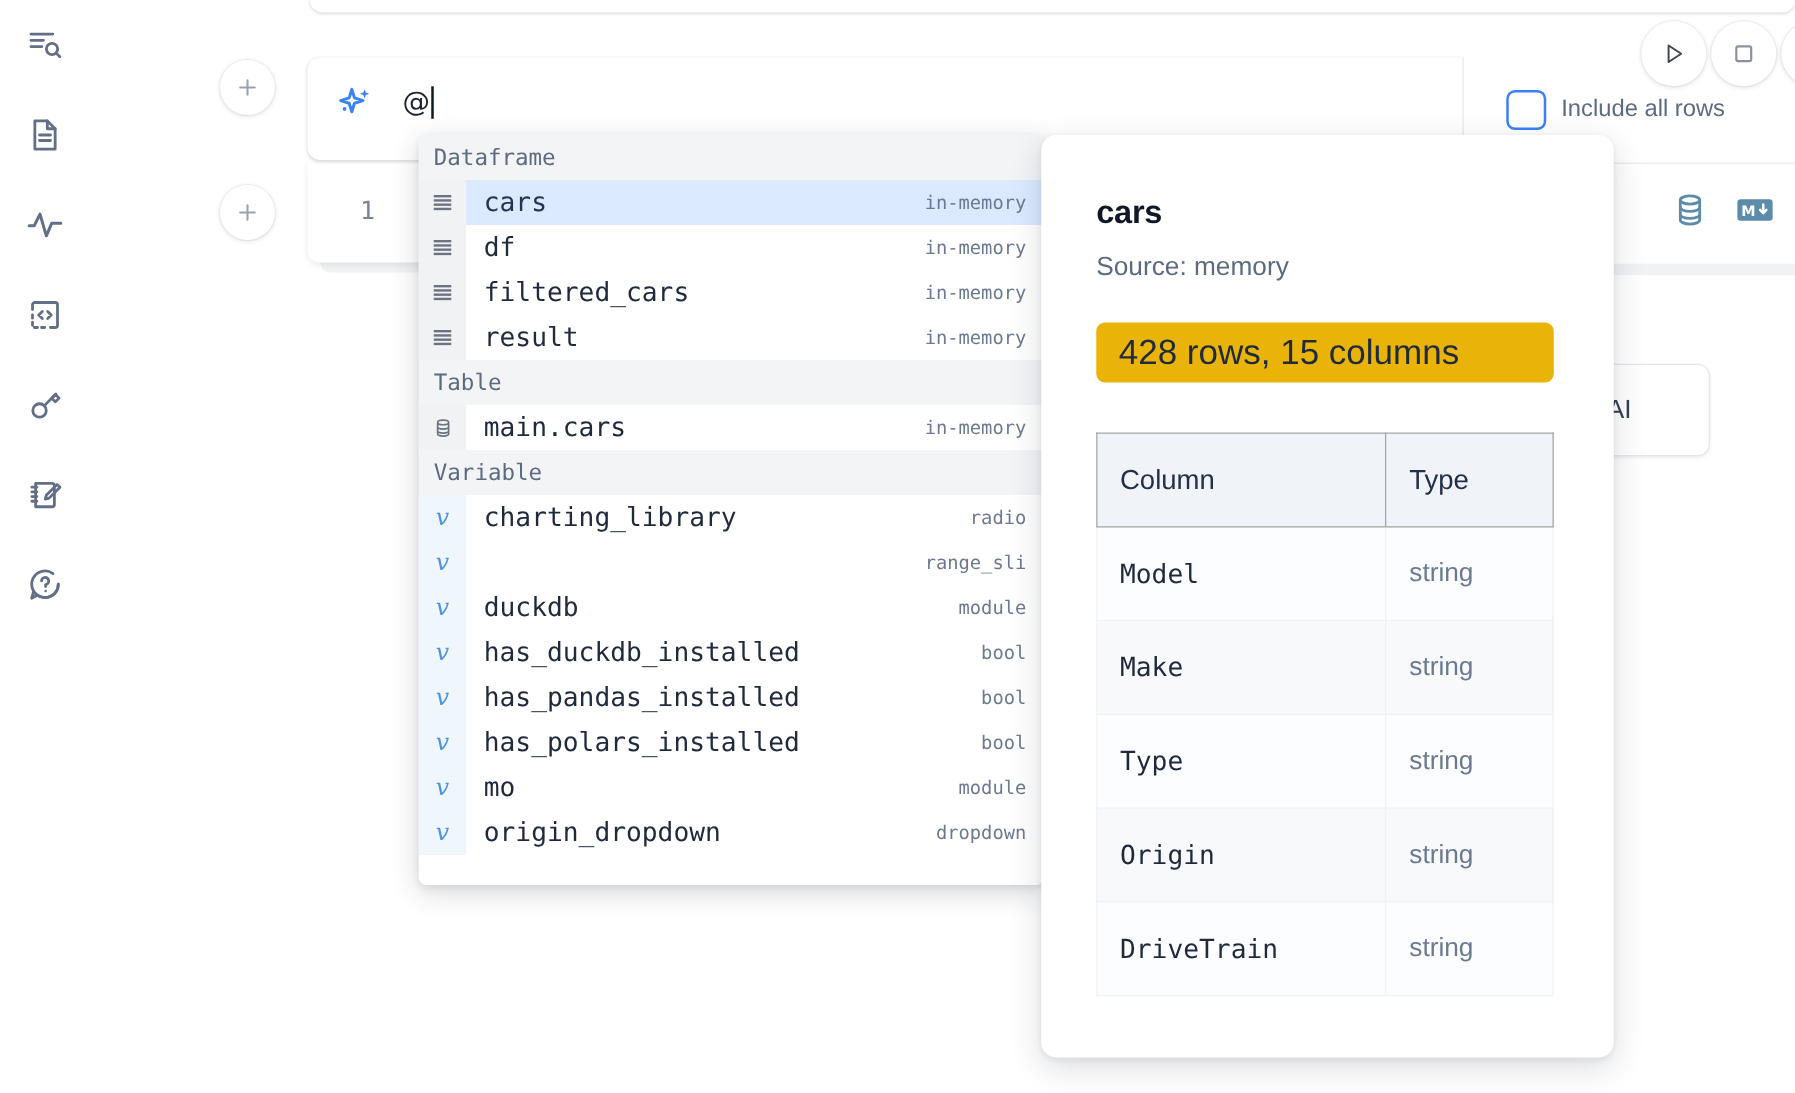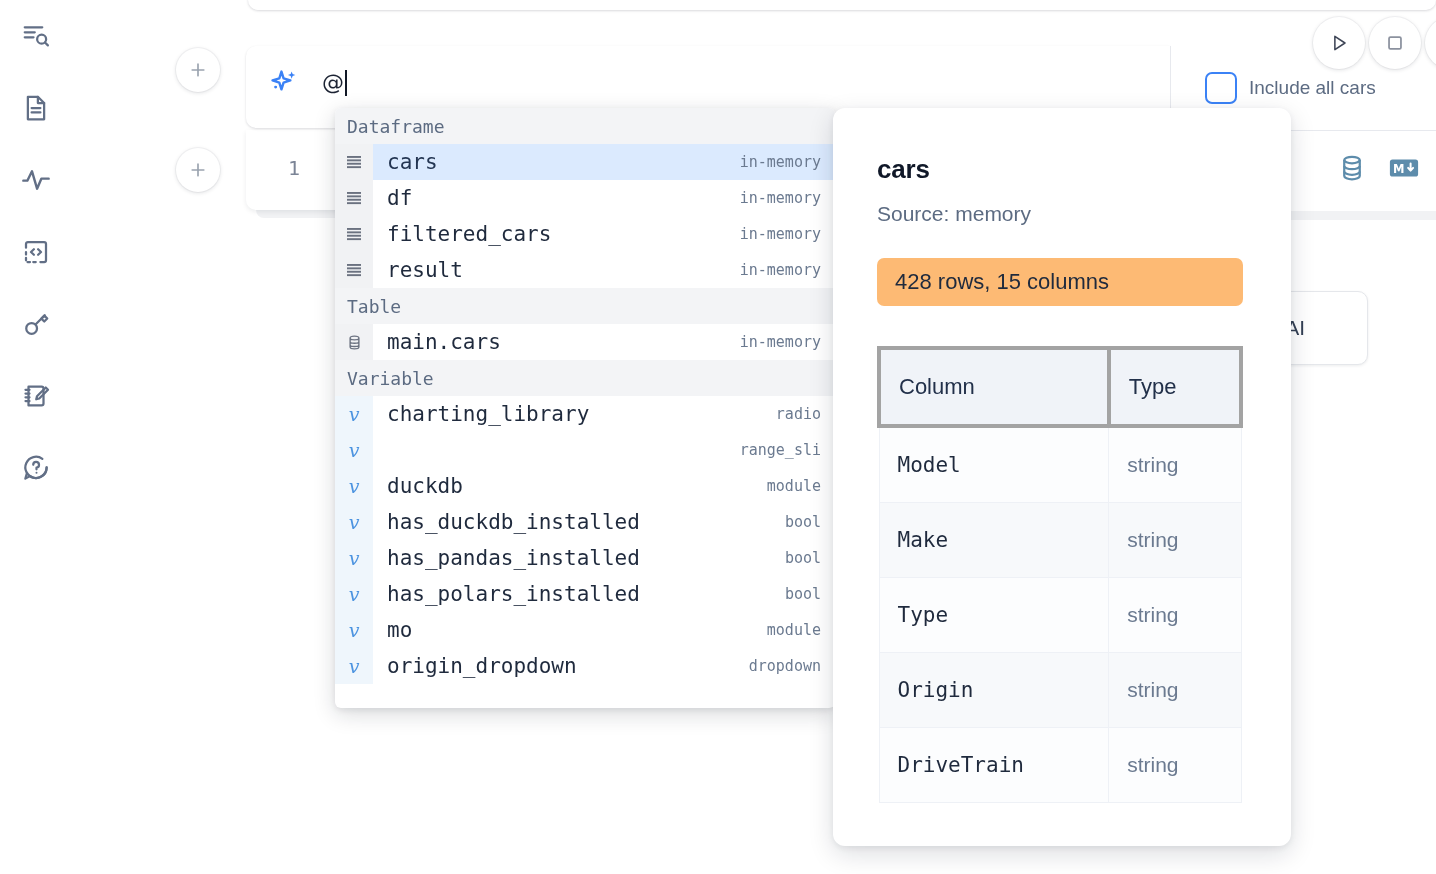--- a/index.html
+++ b/index.html
@@ -294,44 +294,44 @@
   #preview-source {
     position: absolute;
     left: 44px; top: 94px;
     font-size: 21px;
     color: #5c6b82;
   }
   #preview-shape {
     position: absolute;
     left: 44px; top: 150px;
     width: 366px; height: 48px;
-    background: #fdba74;
+    background: #eab308;
     border-radius: 7px;
     display: flex; align-items: center;
     padding-left: 18px;
     box-sizing: border-box;
-    font-size: 22px;
+    font-size: 28px;
     color: #1f2a3d;
   }
   #preview-table {
     position: absolute;
     left: 44px; top: 238px;
     width: 366px;
     border-collapse: collapse;
     border: 1px solid #e4e8ef;
   }
   #preview-table th {
     height: 72px;
     background: #f0f3f8;
     text-align: left;
     padding-left: 18px;
     font-size: 22px;
     font-weight: 400;
     color: #22304a;
-    border: 4px solid #a3a3a3;
+    border: 1px solid #a3a3a3;
   }
   #preview-table td {
     height: 72px;
     padding-left: 18px;
     border: 1px solid #eef1f6;
     background: #fcfdfe;
   }
   #preview-table td.col-name {
     font-family: "DejaVu Sans Mono", monospace;
     font-size: 21px;
@@ -430,21 +430,21 @@
     </span>
     <div id="ai-input-wrap">
       <span id="ai-input-text" class="ai-val">@</span><span id="ai-caret"></span>
     </div>
   </div>
 </section>
 
 <aside id="prompt-right">
   <label id="include-all-code-row">
     <span id="include-all-code-box"></span>
-    <span id="include-all-code-label">Include all cars</span>
+    <span id="include-all-code-label">Include all rows</span>
   </label>
 </aside>
 
 <div class="round-btn" id="run-button">
   <svg width="22" height="22" viewBox="0 0 24 24" fill="none" stroke="#3f4657" stroke-width="1.7" stroke-linejoin="round">
     <path d="M7.5 4.8 18.5 12 7.5 19.2z"></path>
   </svg>
 </div>
 <div class="round-btn" id="stop-button">
   <svg width="22" height="22" viewBox="0 0 24 24" fill="none" stroke="#8b919e" stroke-width="1.9">

